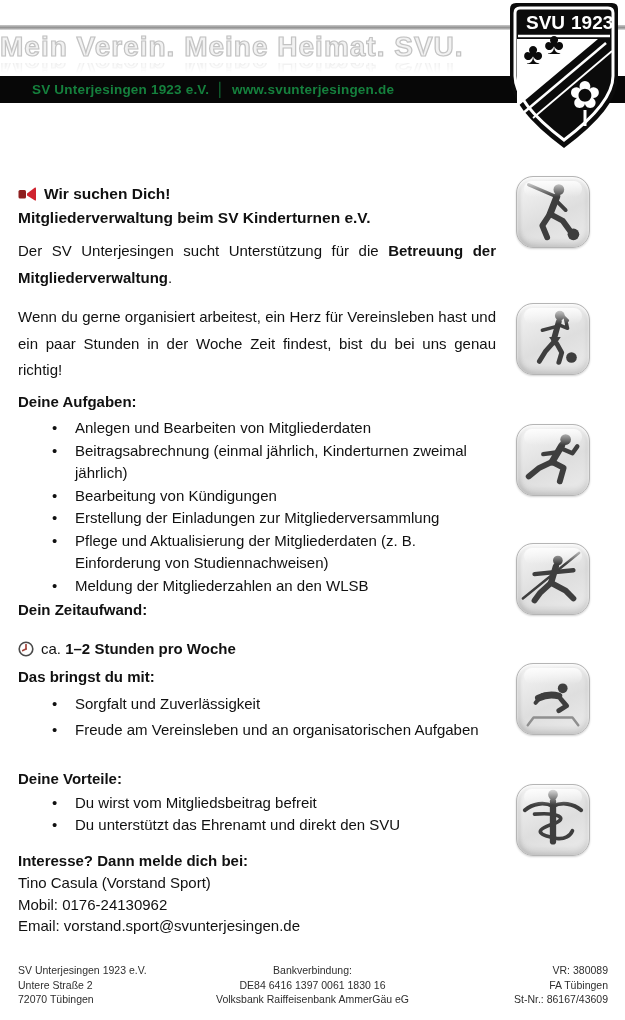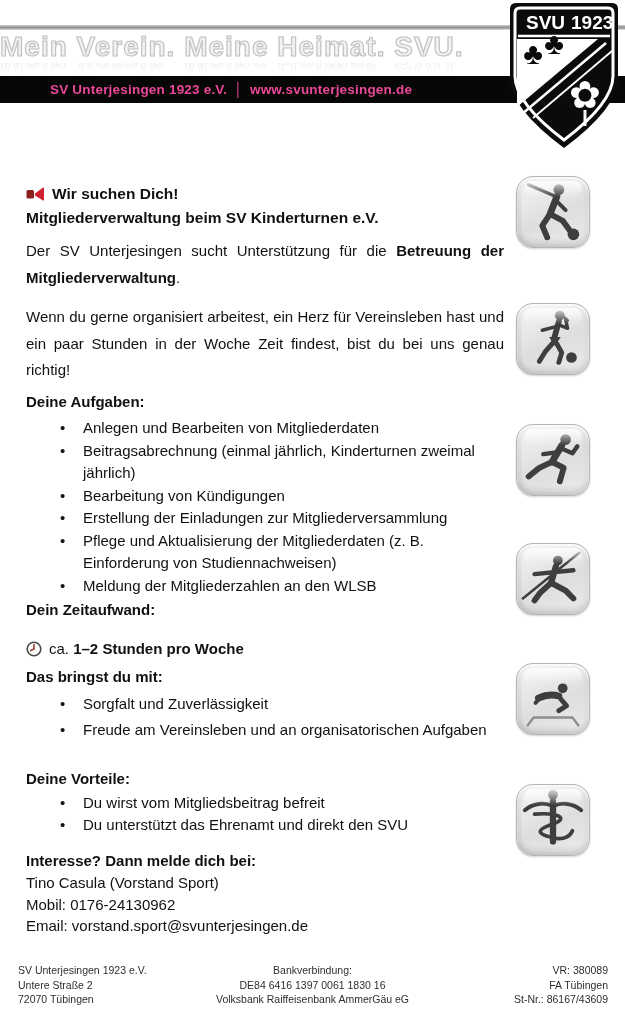--- a/index.html
+++ b/index.html
@@ -11,29 +11,29 @@
   .top-rule { position:absolute; left:0; top:25px; width:625px; height:5px;
     background:linear-gradient(to bottom,#c9c9c9,#8f8f8f 55%,#e2e2e2); }
   .slogan-wrap { position:absolute; left:0; top:31px; width:462px; text-align:center; }
   .slogan { font-size:28px; font-weight:bold; letter-spacing:1px; color:#f2f2f2;
     -webkit-text-stroke:1.2px #c3c3c3; text-shadow:0 0 1px #cccccc; white-space:nowrap; }
   .slogan-reflect { display:block; transform:scaleY(-1); opacity:.35; height:15px; overflow:hidden;
     -webkit-mask-image:linear-gradient(to top,rgba(0,0,0,.8),transparent 70%);
     mask-image:linear-gradient(to top,rgba(0,0,0,.8),transparent 70%); }
   .black-bar { position:absolute; left:0; top:76px; width:625px; height:27px; background:#070707;
     display:flex; align-items:center; }
-  .black-bar .bar-text { margin-left:50px; color:#ec4899; font-size:13.5px; font-weight:600;
+  .black-bar .bar-text { margin-left:32px; color:#15803d; font-size:13.5px; font-weight:600;
     letter-spacing:.2px; white-space:nowrap; }
   .black-bar .sep { padding:0 7px; font-weight:400; }
 
   
   .shield { position:absolute; left:509px; top:2px; width:110px; height:147px; }
 
   
-  .content { position:absolute; left:26px; width:478px; }
+  .content { position:absolute; left:18px; width:478px; }
   .h { font-weight:bold; font-size:15px; }
   .body-t { font-size:15px; line-height:26.5px; text-align:justify; }
   .sec-title { top:182px; }
   .title-line { font-size:15.5px; font-weight:bold; line-height:24px; display:flex; align-items:center; gap:7px; }
   .title-line.second { display:block; }
   .mega-icon { display:inline-block; width:19px; height:16px; flex:0 0 auto; }
   .sec-para1 { top:238px; }
   .sec-para2 { top:304px; }
   .sec-tasks { top:390px; }
   .sec-tasks .h { line-height:24px; margin-bottom:3px; }

